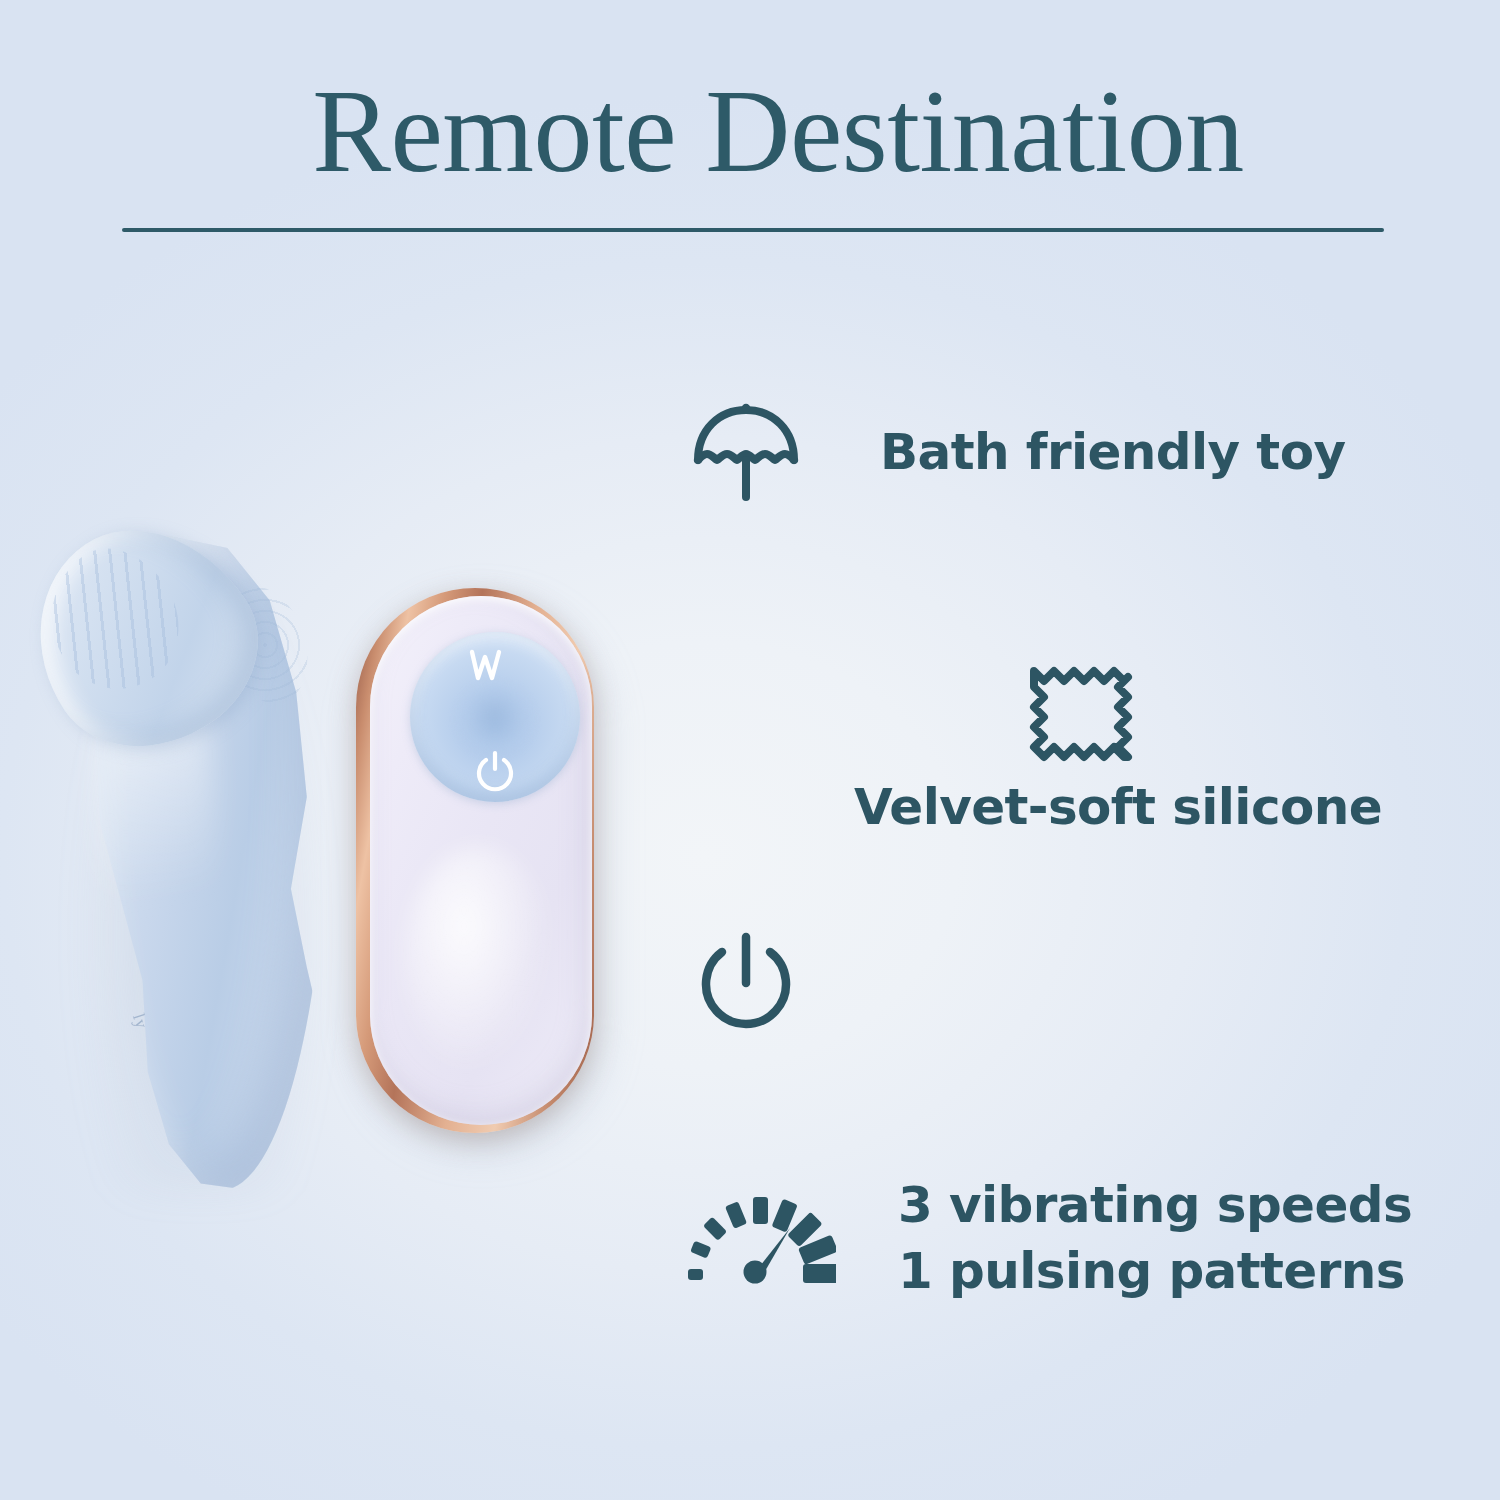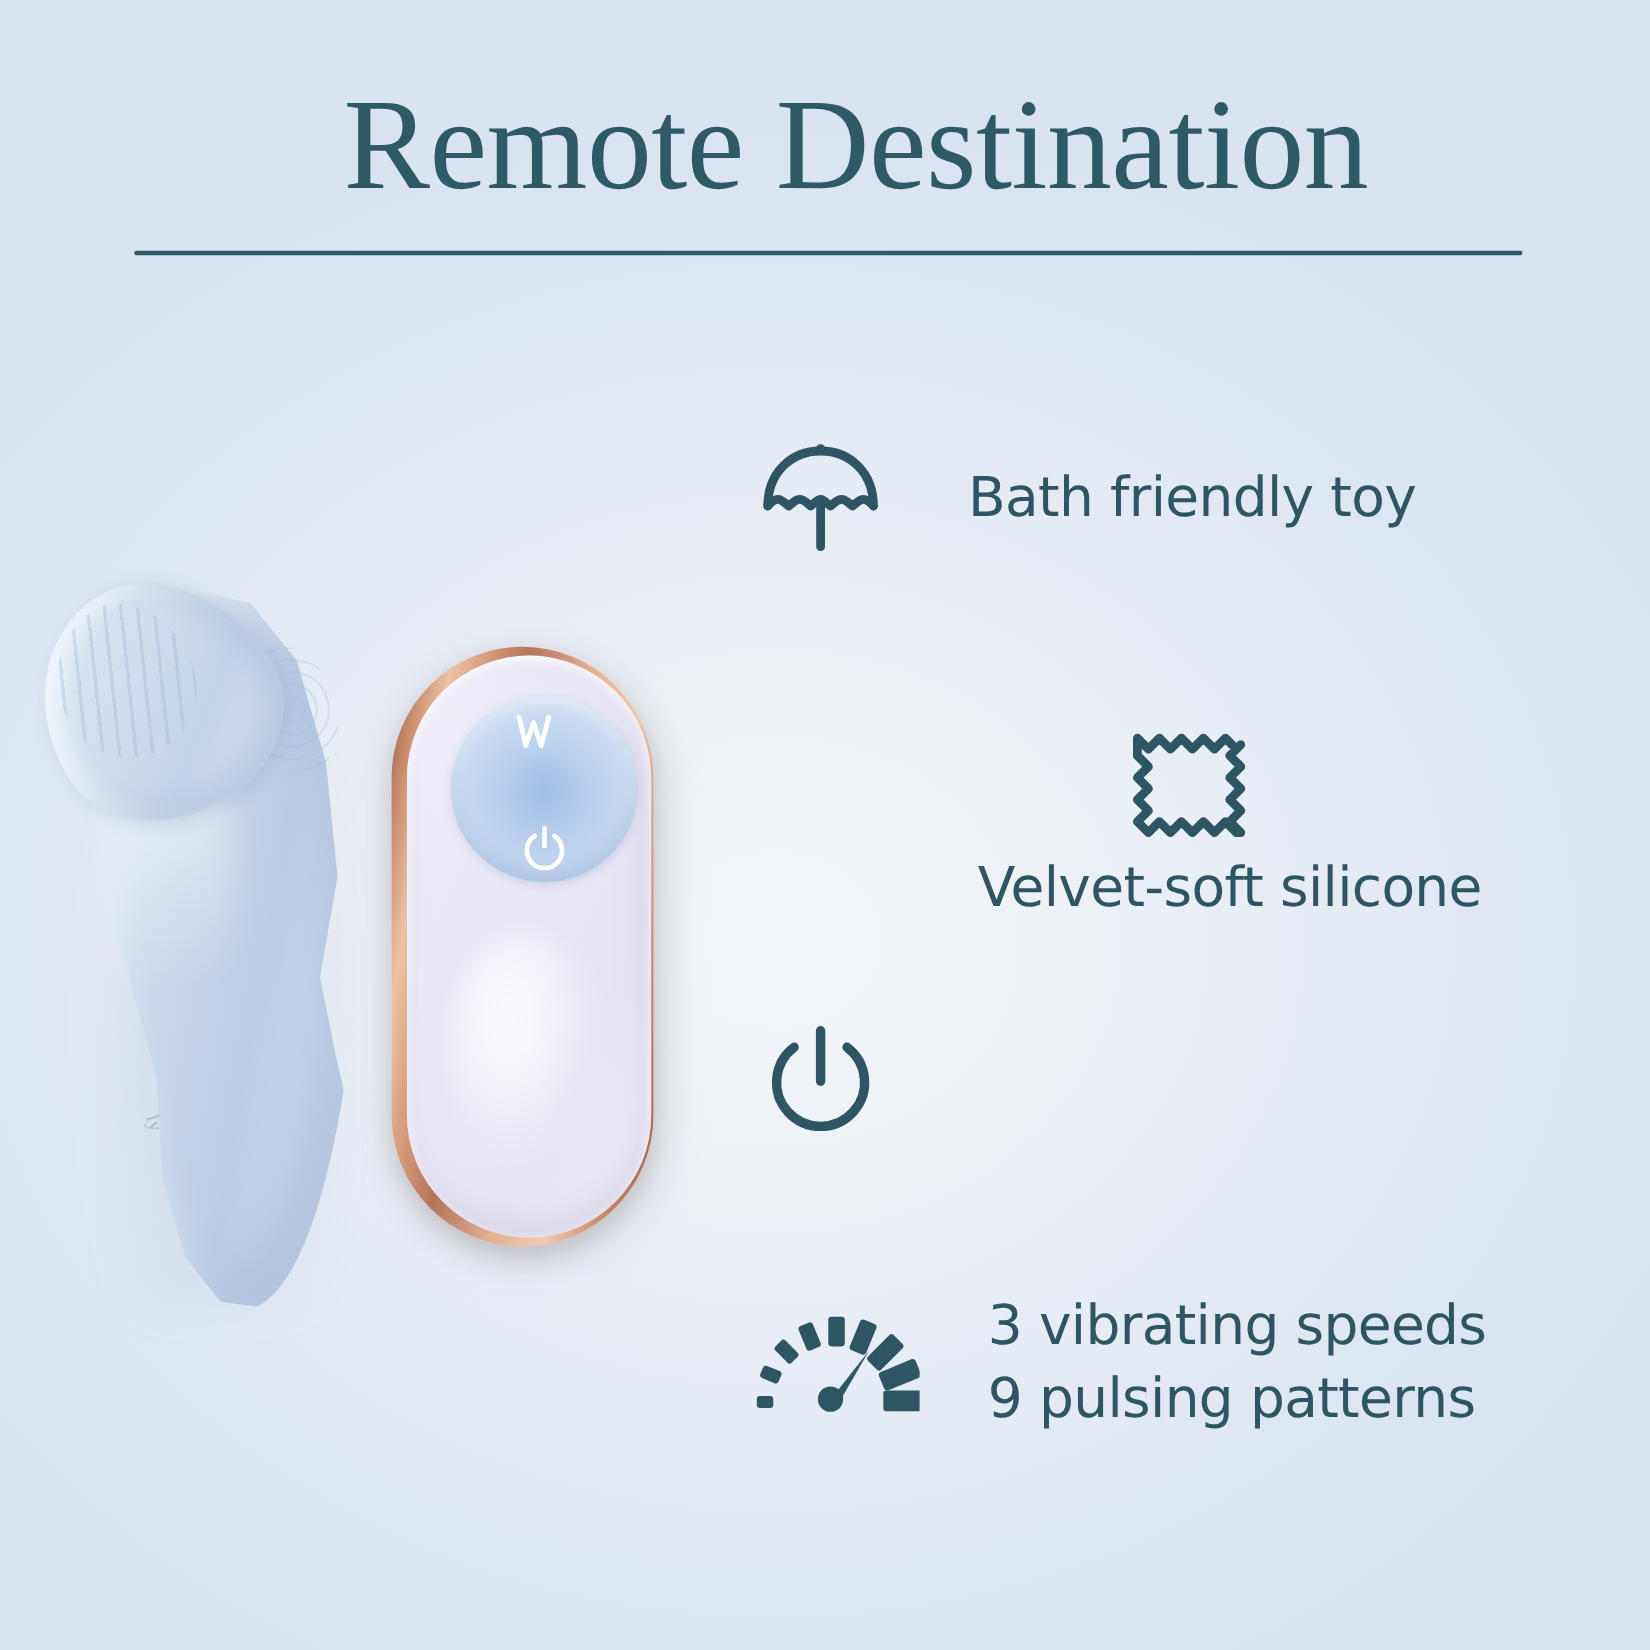--- a/index.html
+++ b/index.html
@@ -302,21 +302,21 @@
     width: 120px;
     height: 120px;
     display: flex;
     align-items: center;
     justify-content: center;
   }
   .feature-text {
     flex: 1 1 auto;
     margin-left: 74px;
     font-family: "DejaVu Sans", "Liberation Sans", sans-serif;
-    font-weight: 400;
+    font-weight: 700;
     font-size: 50px;
     line-height: 1.32;
     color: #2d5563;
     letter-spacing: -0.6px;
   }
   .feature-text .line { display: block; white-space: nowrap; }
 
   #row-bath     { top: 0px; }
   #row-silicone { top: 262px; flex-direction: column; }
   #row-charge   { top: 530px; }
@@ -447,19 +447,19 @@
             <g transform="rotate(90 75 86)">
               <rect x="65" y="5" width="19" height="39" rx="3"></rect>
             </g>
           </g>
           <path d="M70.5 82.5 L104 40 L76.5 87.5 Z"></path>
           <circle cx="69" cy="84" r="11.5"></circle>
         </svg>
       </div>
       <div class="feature-text">
         <span class="line">3 vibrating speeds</span>
-        <span class="line">9 pulsing patterns</span>
+        <span class="line">1 pulsing patterns</span>
       </div>
     </div>
 
   </div>
 
 </div>
 
 </body></html>

